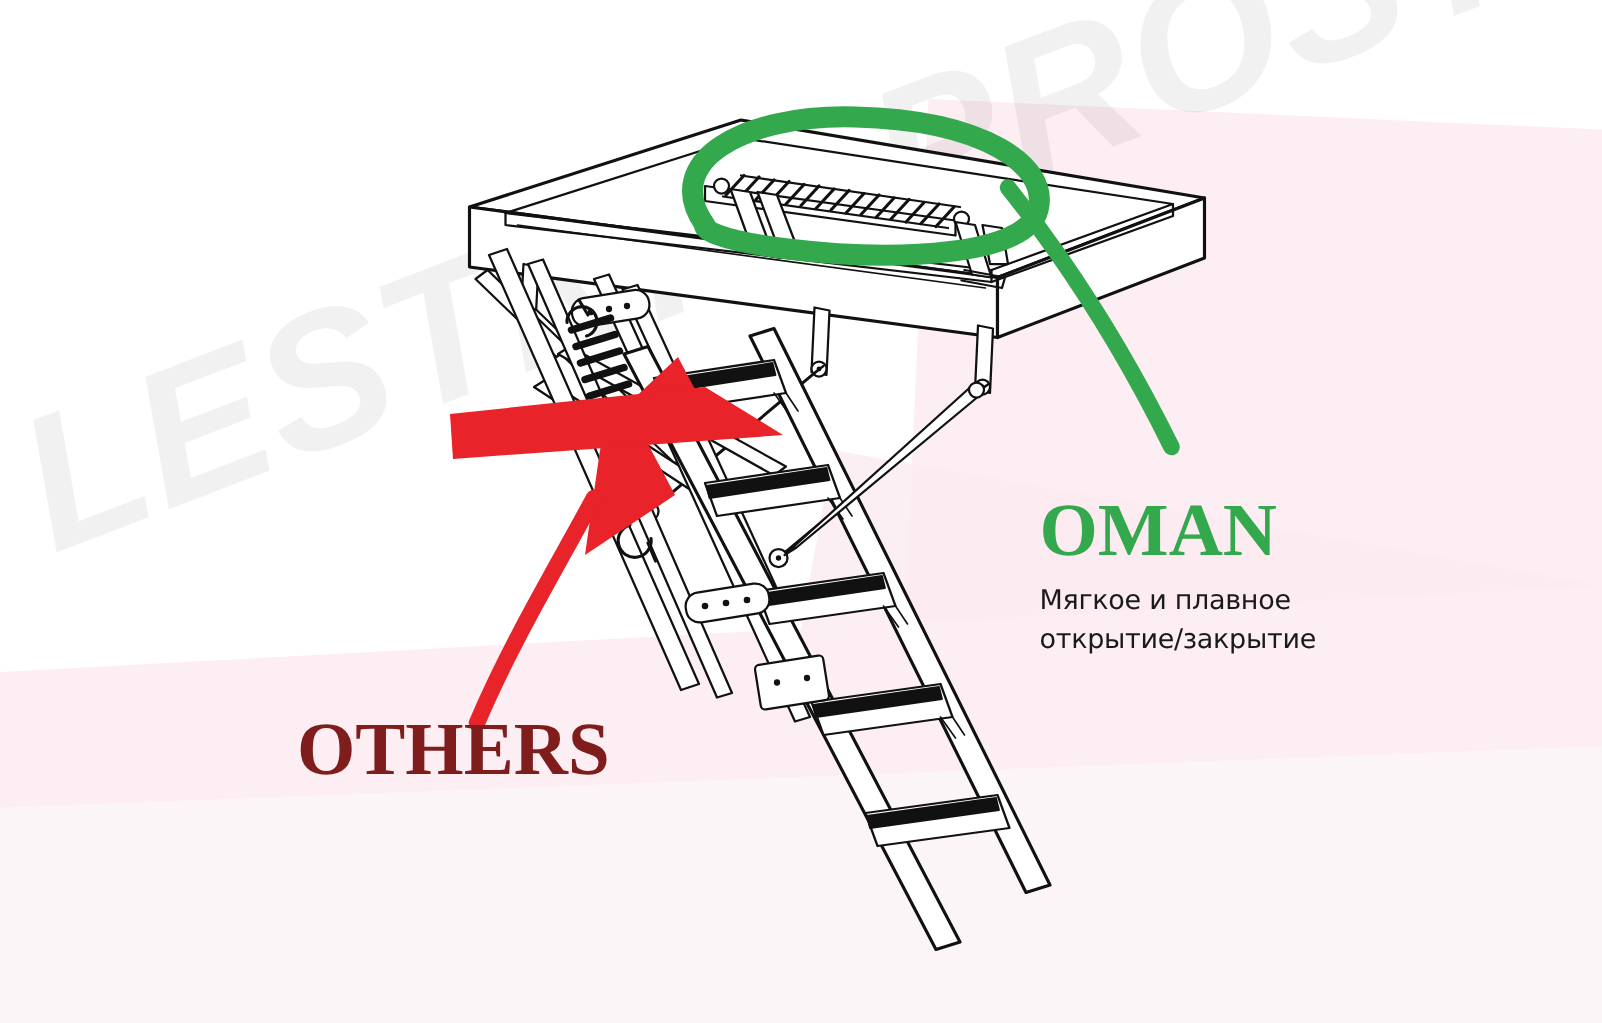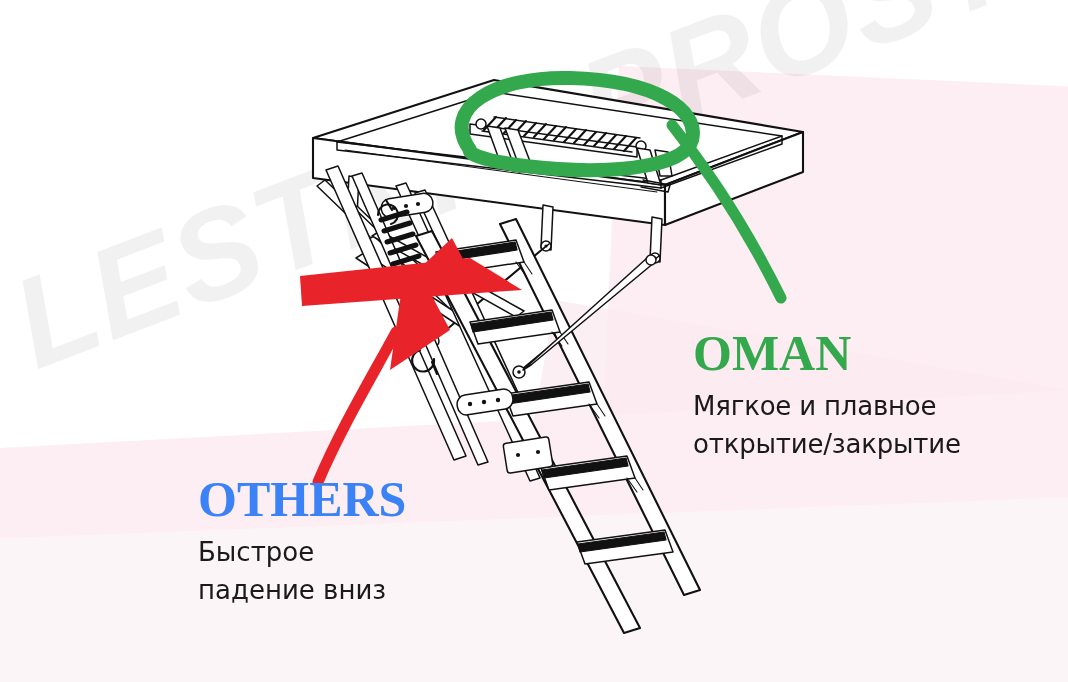--- a/index.html
+++ b/index.html
@@ -99,25 +99,25 @@
 
   .label-title {
     font-family: Liberation Serif, serif;
     font-weight: bold;
     font-size: 50px;
     line-height: 1.0;
     margin: 0 0 10px 0;
     letter-spacing: 0px;
   }
   .label-title.green { color: #34a84c; }
-  .label-title.red   { color: #3b82f6; }
+  .label-title.red   { color: #7f1d1d; }
 
   .label-sub {
     font-family: "DejaVu Sans", sans-serif;
-    font-size: 26px;
+    font-size: 18px;
     line-height: 1.45;
     color: #1a1a1a;
     margin: 0;
     white-space: pre-line;
   }
   #label-oman .label-sub { letter-spacing: -0.2px; }
 </style>
 </head>
 <body>
 
@@ -317,17 +317,15 @@
   </svg>
 
   <div class="label-block" id="label-oman">
     <div class="label-title green">OMAN</div>
     <div class="label-sub">Мягкое и плавное
 открытие/закрытие</div>
   </div>
 
   <div class="label-block" id="label-others">
     <div class="label-title red">OTHERS</div>
-    <div class="label-sub">Быстрое
-падение вниз</div>
   </div>
 
 </div>
 
 </body></html>

